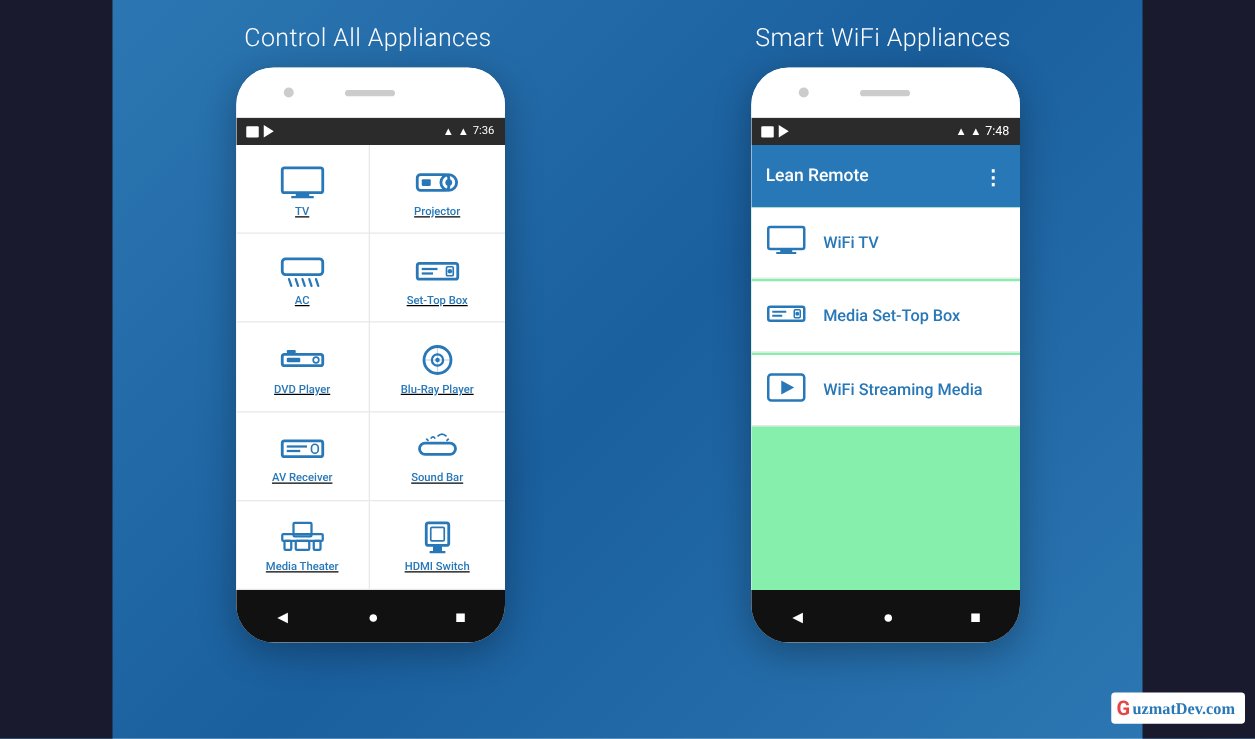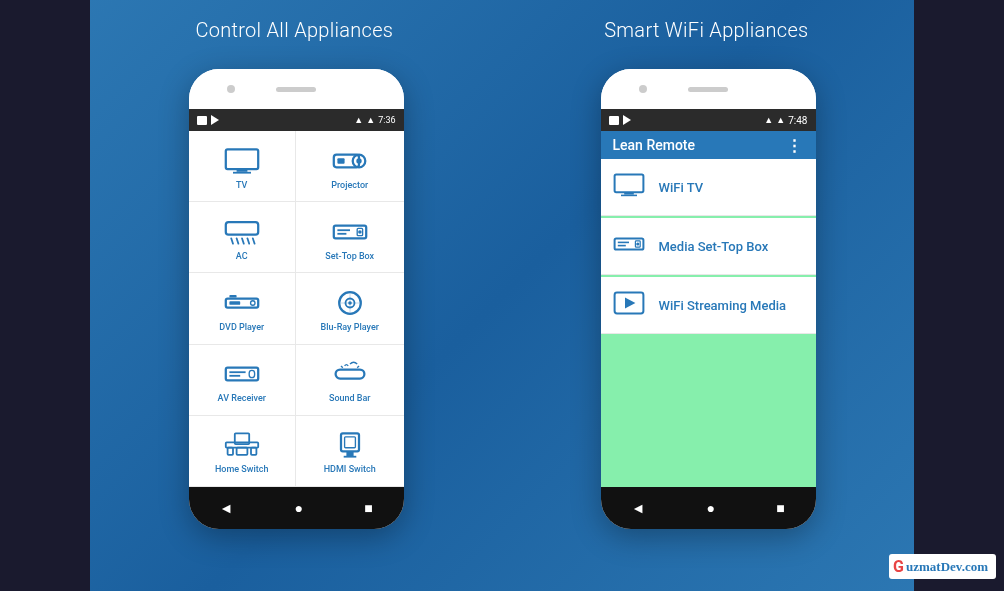--- a/index.html
+++ b/index.html
@@ -27,21 +27,20 @@
     .main-content {
       position: absolute;
       left: 90px;
       right: 90px;
       top: 0;
       bottom: 0;
       display: flex;
       flex-direction: column;
       align-items: center;
       justify-content: flex-start;
-      gap: 15px;
     }
 
     
     .headers {
       display: flex;
       width: 100%;
       justify-content: space-around;
       padding-top: 18px;
       padding-bottom: 12px;
     }
@@ -144,21 +143,21 @@
       flex-shrink: 0;
     }
     .nav-btn {
       color: white;
       font-size: 14px;
     }
 
     
     .app-header {
       background: #2878b8;
-      height: 28px;
+      height: 50px;
       display: flex;
       align-items: center;
       padding: 0 12px;
       flex-shrink: 0;
     }
     .app-header-title {
       color: white;
       font-size: 14px;
       font-weight: 500;
       flex: 1;
@@ -171,20 +170,21 @@
     }
 
     
     .grid-screen {
       flex: 1;
       display: grid;
       grid-template-columns: 1fr 1fr;
       gap: 0;
       overflow: hidden;
       background: white;
+      text-decoration: underline;
     }
     .grid-item {
       display: flex;
       flex-direction: column;
       align-items: center;
       justify-content: center;
       padding: 14px 8px 10px;
       border-bottom: 1px solid #e8e8e8;
       border-right: 1px solid #e8e8e8;
     }
@@ -377,21 +377,21 @@
           </div>
 
           <div class="grid-item">
             <svg class="icon-svg" viewBox="0 0 40 30">
               <rect x="12" y="2" width="16" height="12" rx="1" fill="none" stroke="#2878b8" stroke-width="2"></rect>
               <rect x="2" y="12" width="36" height="6" rx="1" fill="none" stroke="#2878b8" stroke-width="2"></rect>
               <rect x="4" y="18" width="6" height="8" rx="1" fill="none" stroke="#2878b8" stroke-width="2"></rect>
               <rect x="30" y="18" width="6" height="8" rx="1" fill="none" stroke="#2878b8" stroke-width="2"></rect>
               <rect x="14" y="18" width="12" height="8" rx="1" fill="none" stroke="#2878b8" stroke-width="2"></rect>
             </svg>
-            <span class="grid-label">Home Switch</span>
+            <span class="grid-label">Media Theater</span>
           </div>
 
           <div class="grid-item">
             <svg class="icon-svg" viewBox="0 0 40 30">
               <rect x="10" y="2" width="20" height="20" rx="2" fill="none" stroke="#2878b8" stroke-width="2.5"></rect>
               <rect x="14" y="6" width="12" height="12" rx="1" fill="none" stroke="#2878b8" stroke-width="1.5"></rect>
               <rect x="16" y="22" width="8" height="6" fill="#2878b8"></rect>
               <rect x="13" y="27" width="14" height="2" fill="#2878b8"></rect>
             </svg>
             <span class="grid-label">HDMI Switch</span>

